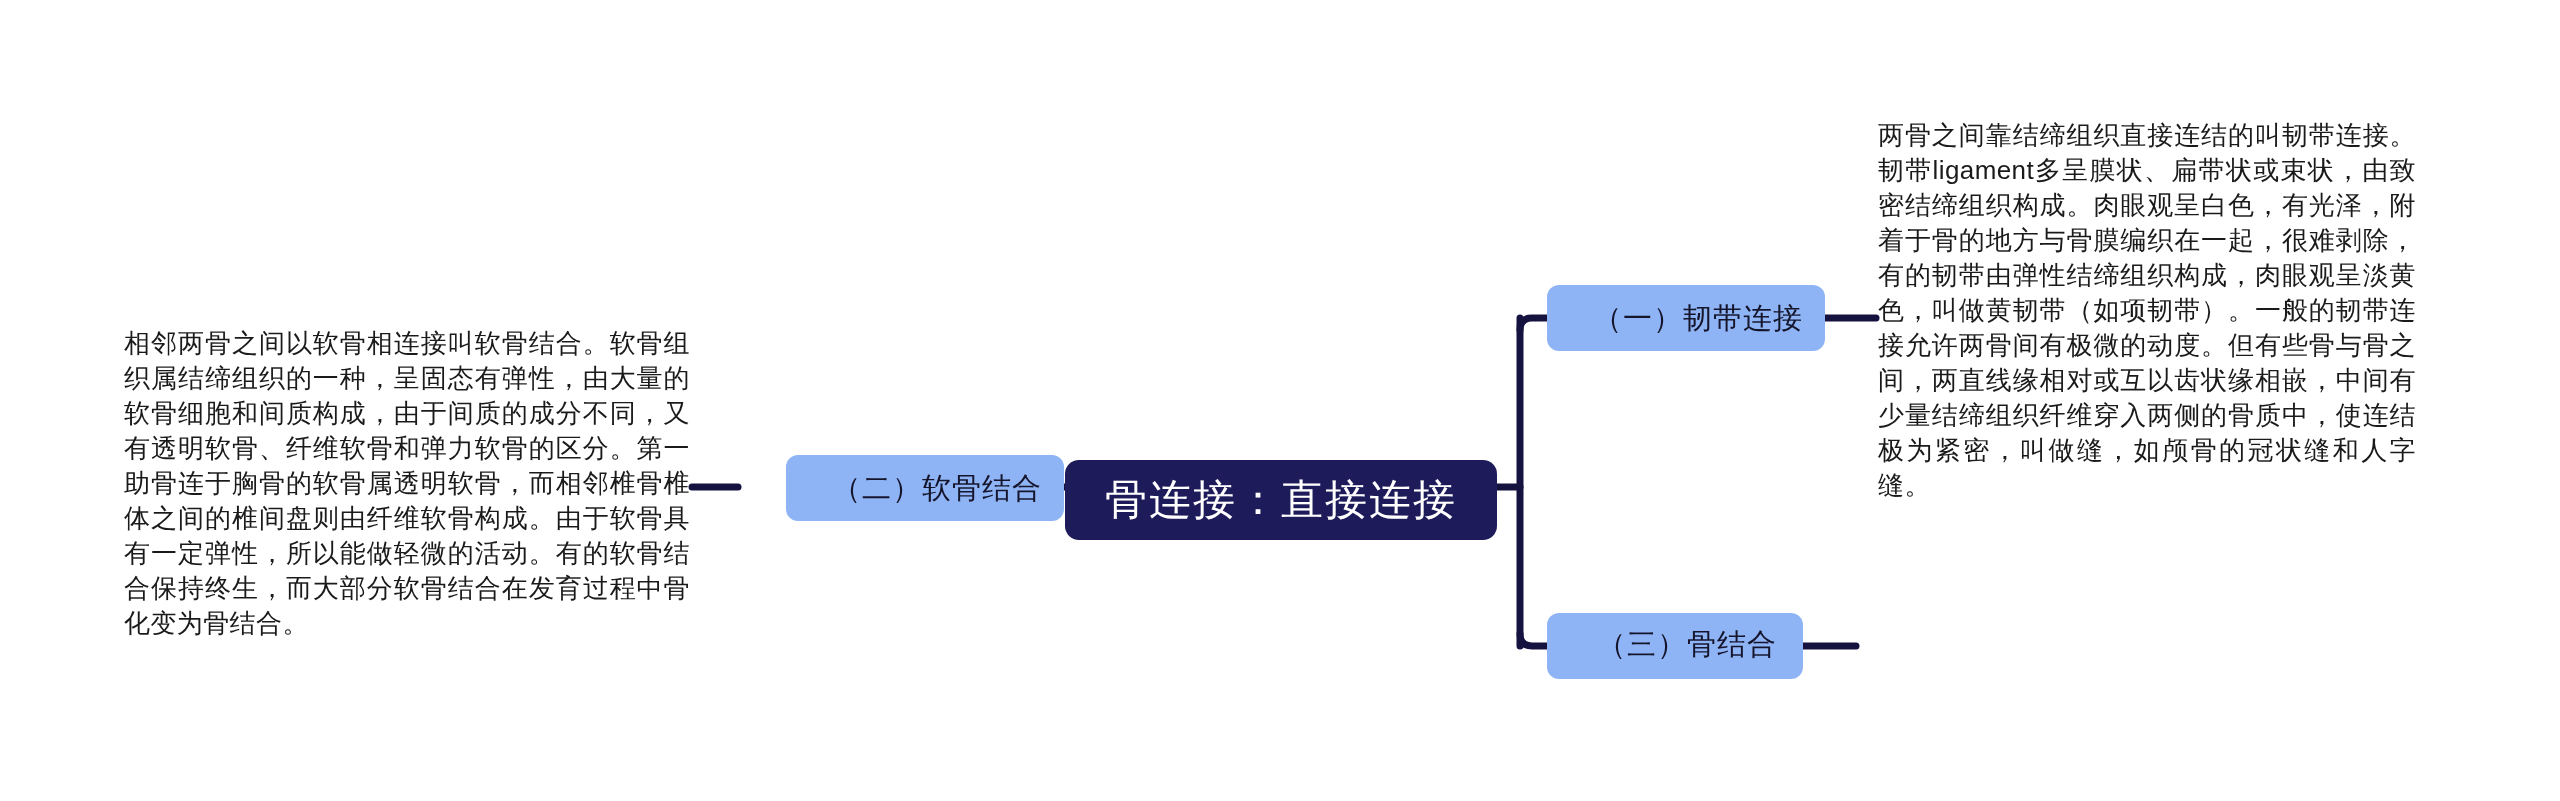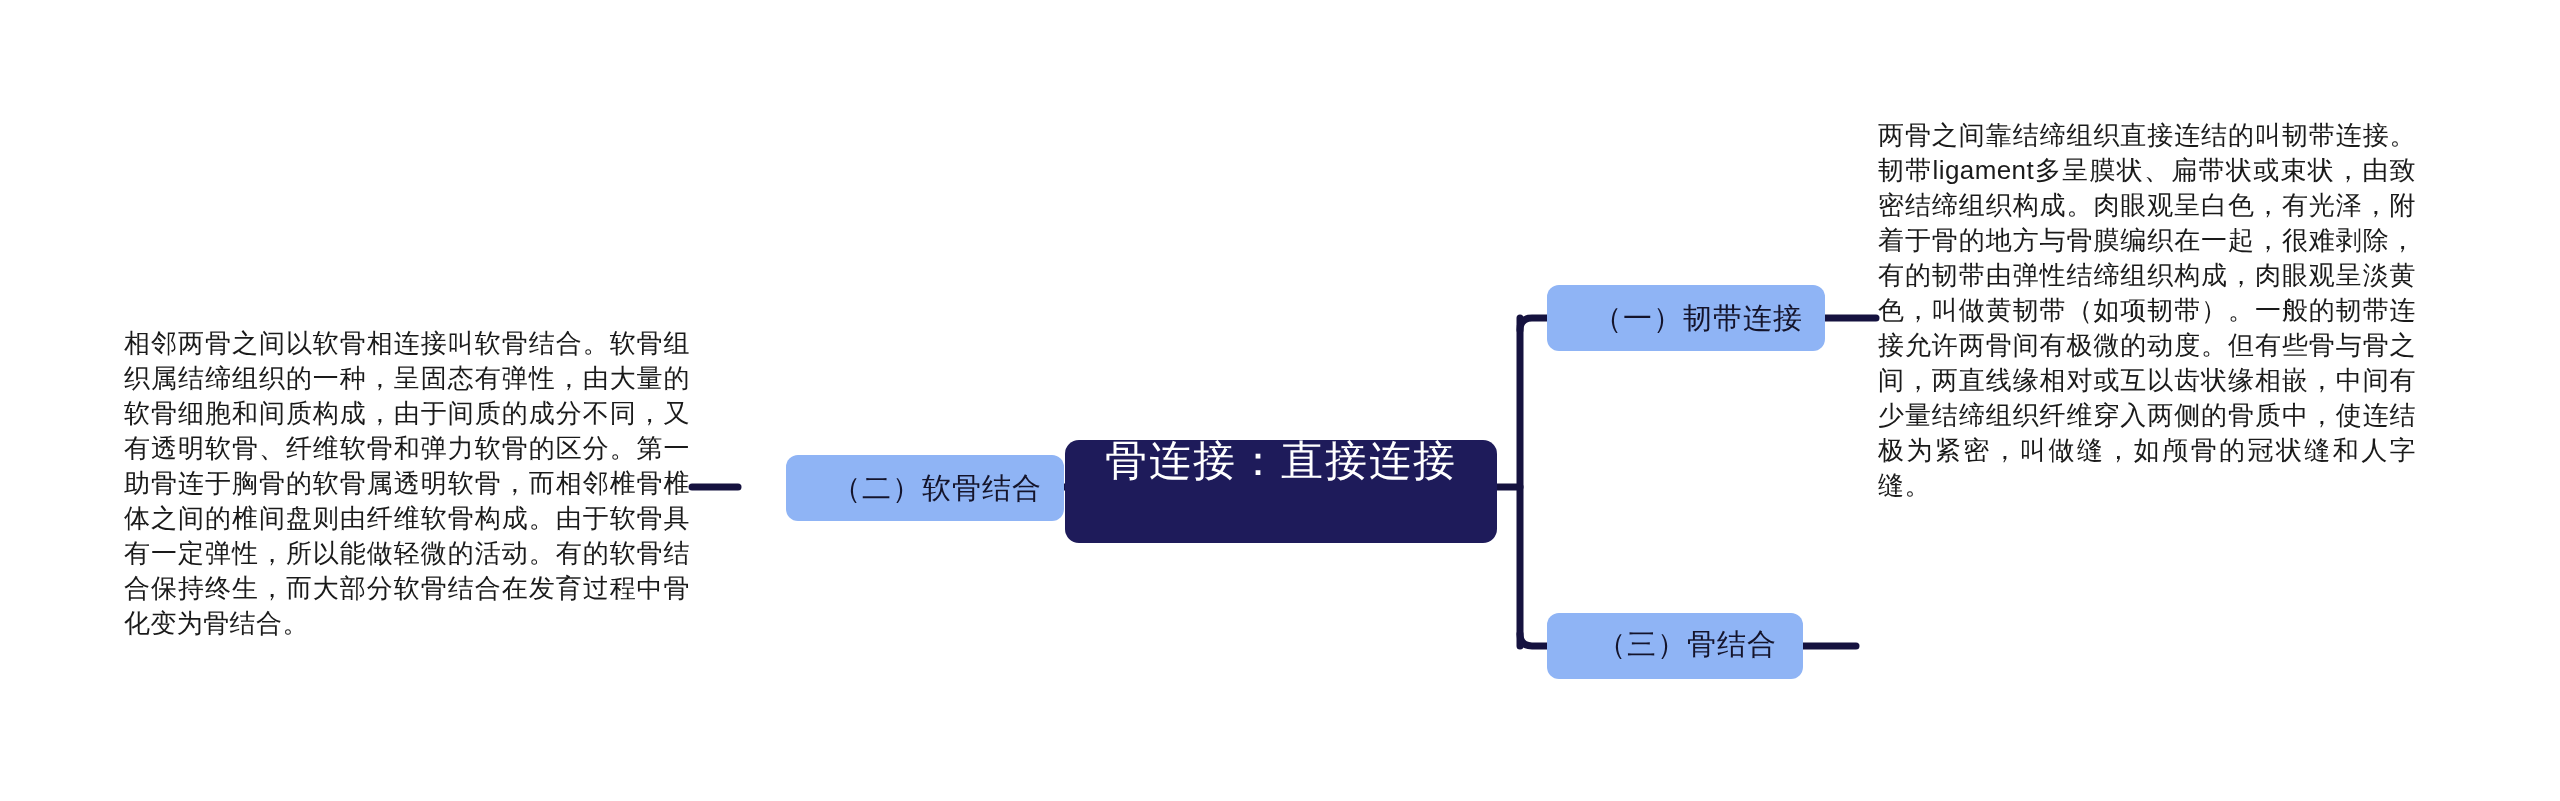--- a/index.html
+++ b/index.html
@@ -29,27 +29,27 @@
     top: 0;
     width: 2560px;
     height: 801px;
     pointer-events: none;
   }
 
   
   .central-node {
     position: absolute;
     left: 1065px;
-    top: 440px;
+    top: 460px;
     width: 432px;
-    height: 103px;
+    height: 80px;
     background: #1e1b5a;
     border-radius: 14px;
     display: flex;
-    align-items: flex-start;
+    align-items: center;
     justify-content: center;
     z-index: 5;
   }
   .central-node .label {
     color: #ffffff;
     font-size: 42px;
     letter-spacing: 2px;
     white-space: nowrap;
     line-height: 1;
   }

